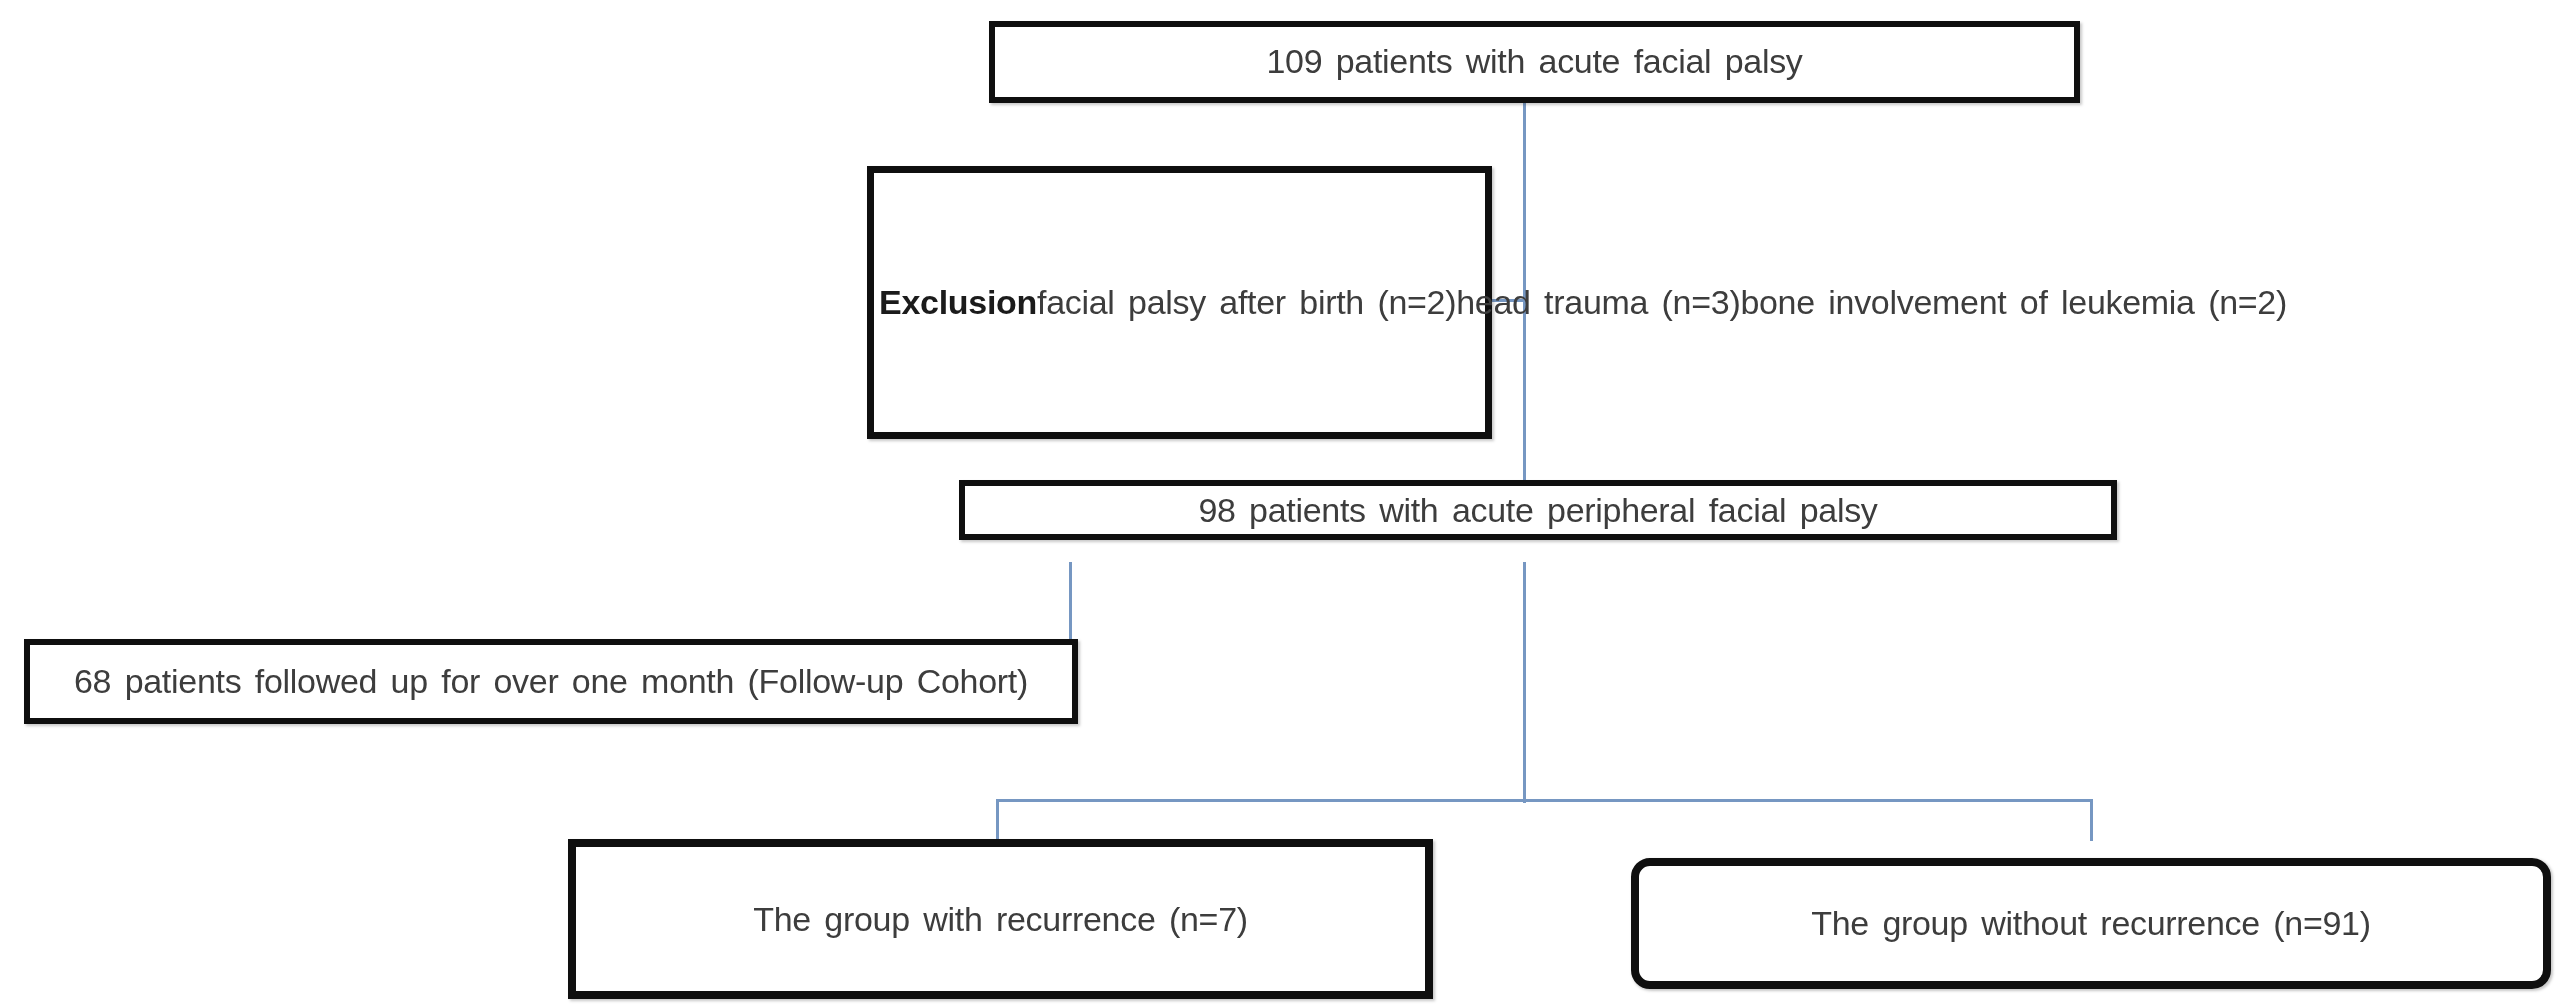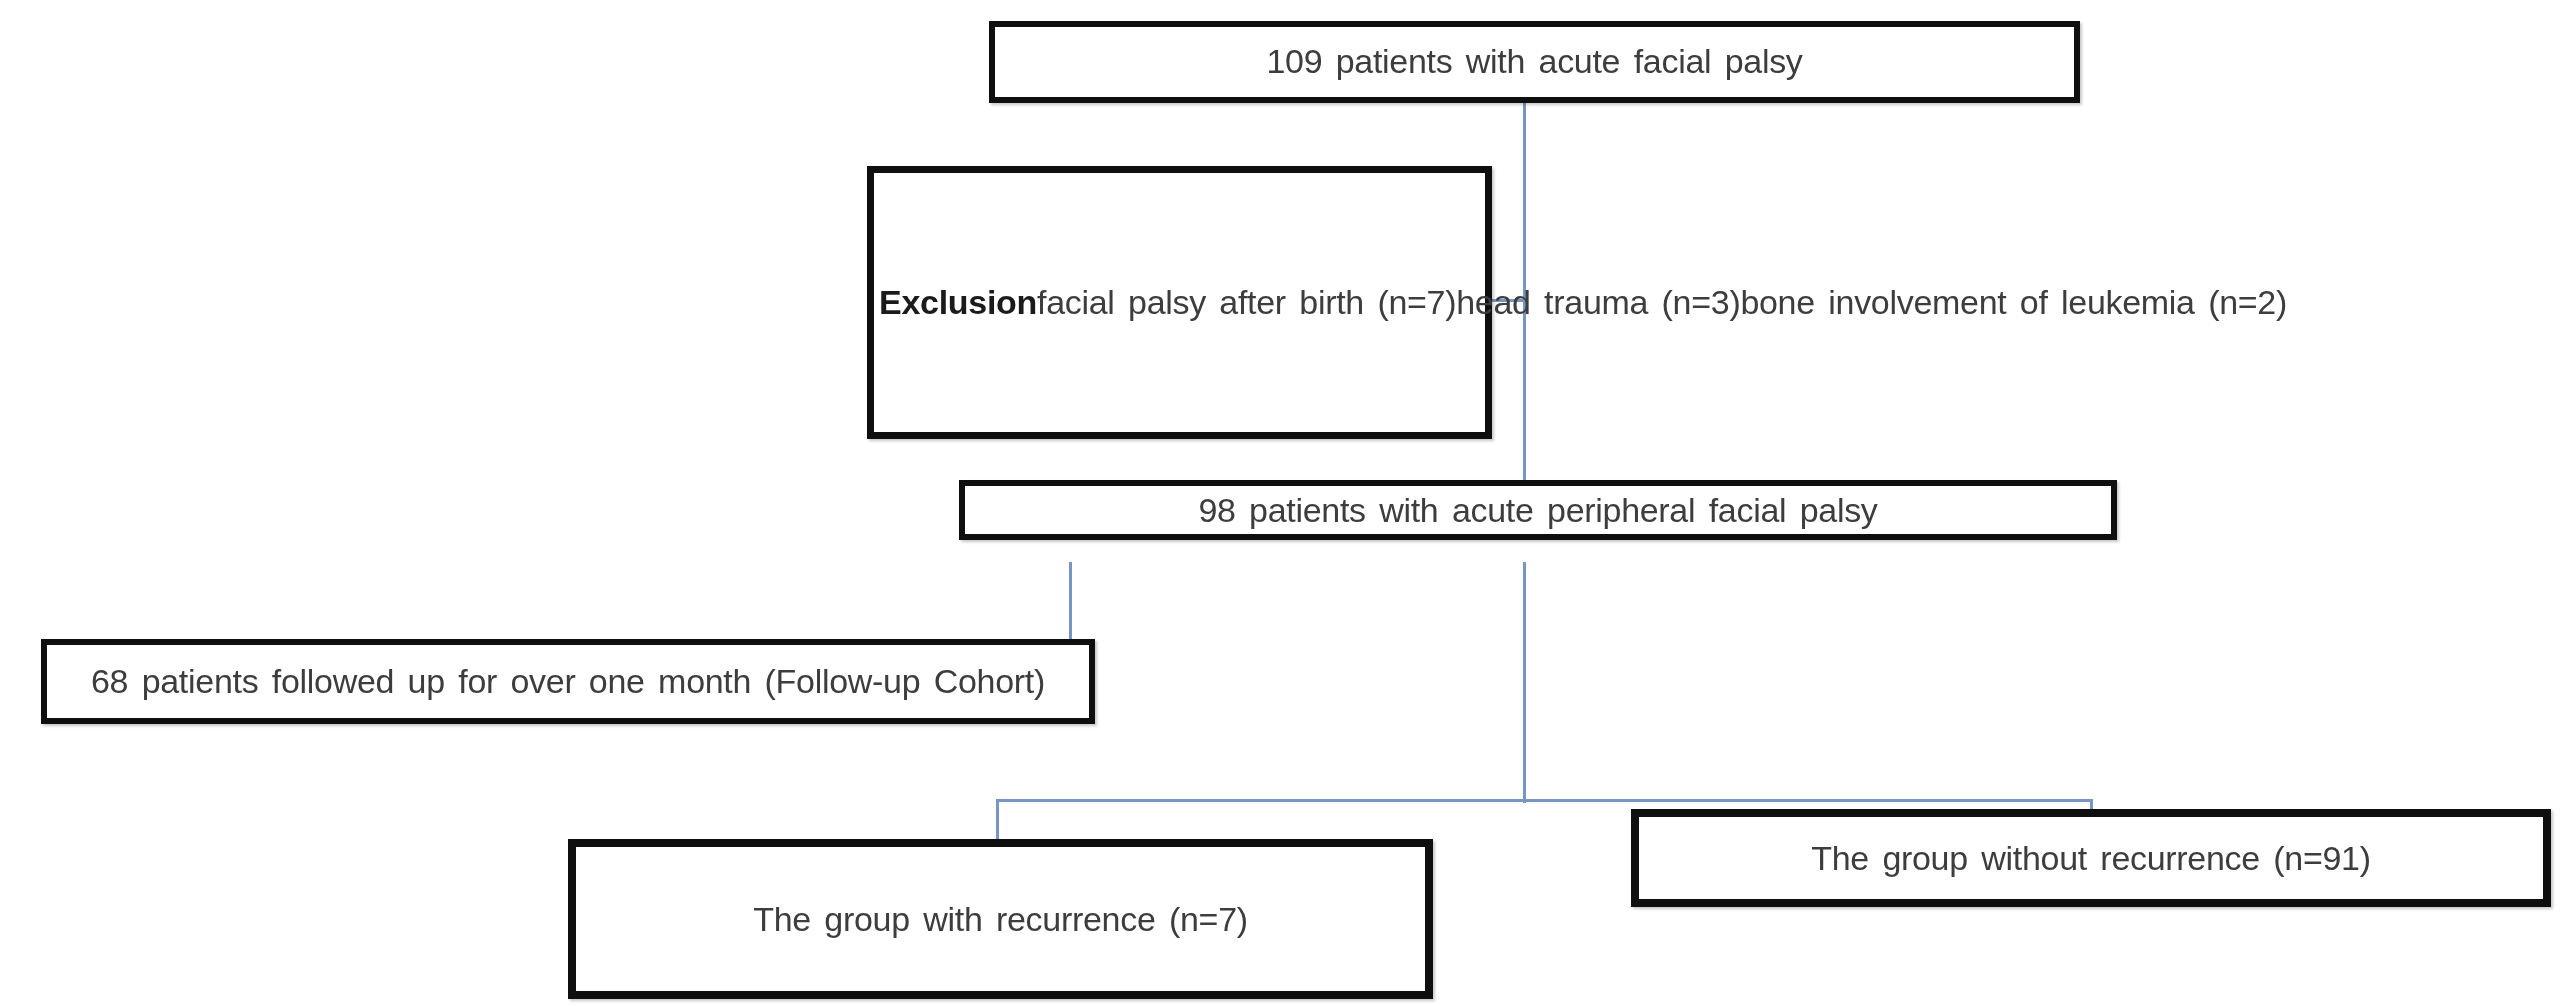--- a/index.html
+++ b/index.html
@@ -55,35 +55,35 @@
   <div class="hline" style="left:996px;top:799px;width:1097px;height:3.4px;"></div>
   <div class="vline" style="left:996px;top:799px;width:3.4px;height:42px;"></div>
   <div class="vline" style="left:2090px;top:799px;width:3.4px;height:42px;"></div>
 
   <div class="box" style="left:989px;top:20.5px;width:1091px;height:82px;align-items:center;">
     <span class="label">109 patients with acute facial palsy</span>
   </div>
 
   <div class="box excl" style="left:867px;top:166px;width:625px;height:273px;border-width:7.7px;">
     <div class="excl-title">Exclusion</div>
-    <div class="label">facial palsy after birth (n=7)</div>
+    <div class="label">facial palsy after birth (n=2)</div>
     <div class="label">head trauma (n=3)</div>
     <div class="label">bone involvement of leukemia (n=2)</div>
   </div>
 
   <div class="box" style="left:959px;top:480px;width:1158px;height:60px;">
     <span class="label">98 patients with acute peripheral facial palsy</span>
   </div>
 
-  <div class="box" style="left:24px;top:639px;width:1054px;height:85px;margin-left:17px;">
+  <div class="box" style="left:24px;top:639px;width:1054px;height:85px;">
     <span class="label">68 patients followed up for over one month (Follow-up Cohort)</span>
   </div>
 
   <div class="box thick" style="left:568px;top:839px;width:865px;height:160px;">
     <span class="label">The group with recurrence (n=7)</span>
   </div>
 
-  <div class="box thick" style="left:1631px;top:809px;width:920px;height:98px;">
+  <div class="box thick" style="left:1631px;top:858px;width:920px;height:131px;border-radius:19px;">
     <span class="label">The group without recurrence (n=91)</span>
   </div>
 
 </div>
 
 
 </body></html>

